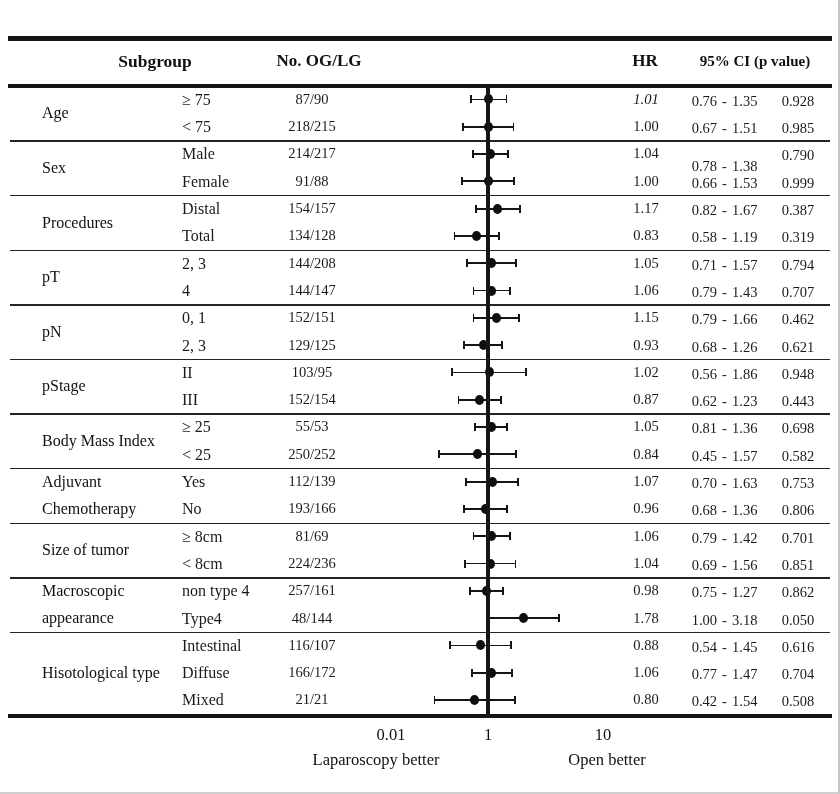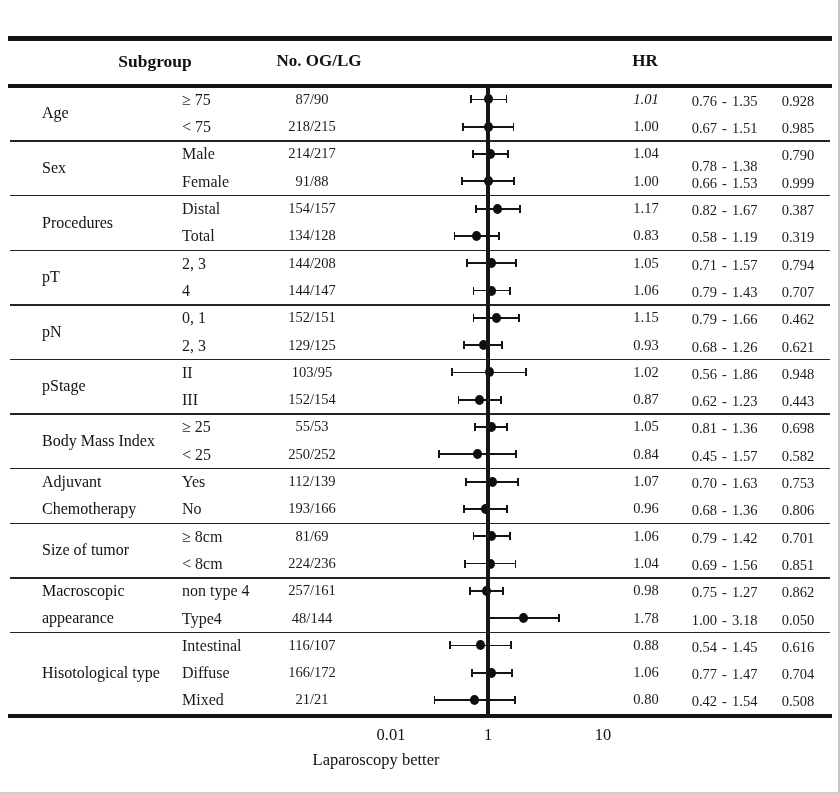--- a/index.html
+++ b/index.html
@@ -40,20 +40,21 @@
 </style>
 </head>
 <body>
 
 <div class="figure">
   <div class="rule top-rule"></div>
 
   <div class="col-header hdr-subgroup">Subgroup</div>
   <div class="col-header hdr-n">No. OG/LG</div>
   <div class="col-header hdr-hr">HR</div>
+  <div class="col-header hdr-ci">95% CI (p value)</div>
 
   <div class="rule header-rule"></div>
 
   <div id="table-body">
       <div class="group-label" style="top: 85.8px; height: 54.6px;">Age</div>
       <div class="cell sub" style="top: 85.8px;">≥ 75</div>
       <div class="cell n" style="top: 85.8px;">87/90</div>
       <div class="ci-line" style="left: 471.076px; width: 35.4319px; top: 98.55px;"></div>
       <div class="ci-cap" style="left: 470.176px; top: 95.45px;"></div>
       <div class="ci-cap" style="left: 505.607px; top: 95.45px;"></div>
@@ -375,13 +376,14 @@
 
   <div class="refline"></div>
   <div class="rule bottom-rule"></div>
 
   <div id="axis-ticks">
       <div class="tick" style="left: 351px;">0.01</div>
       <div class="tick" style="left: 448px;">1</div>
       <div class="tick" style="left: 563px;">10</div>
     </div>
   <div class="dir-label dir-left">Laparoscopy better</div>
+  <div class="dir-label dir-right">Open better</div>
 </div>
 
 </body></html>

